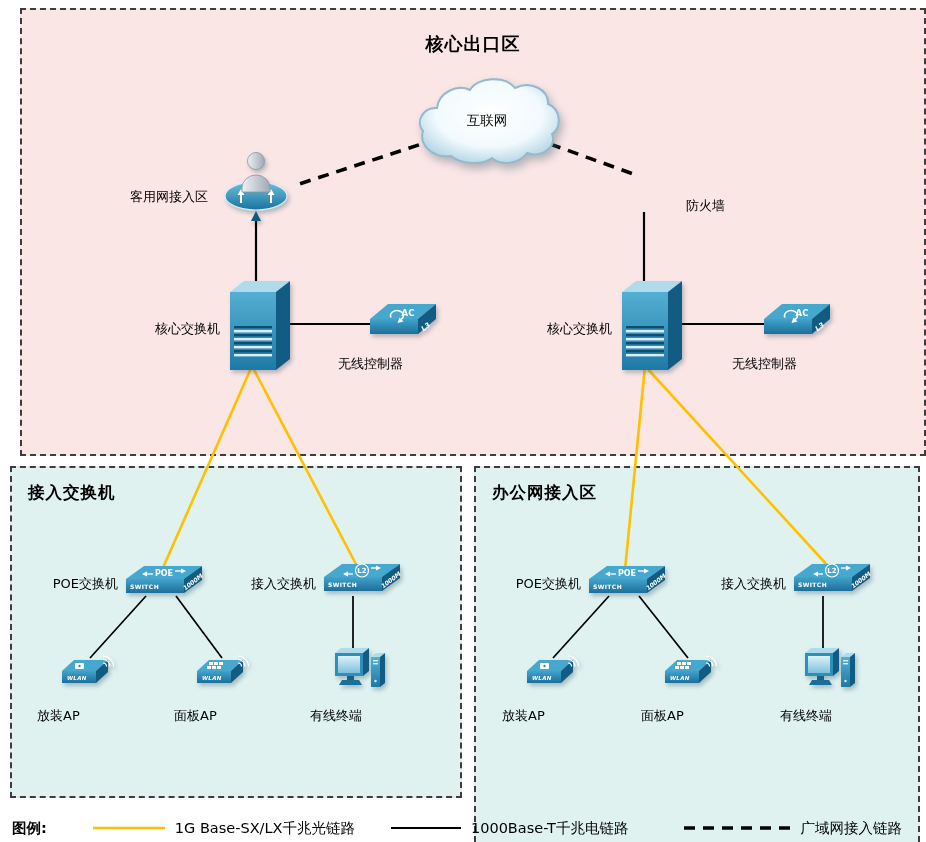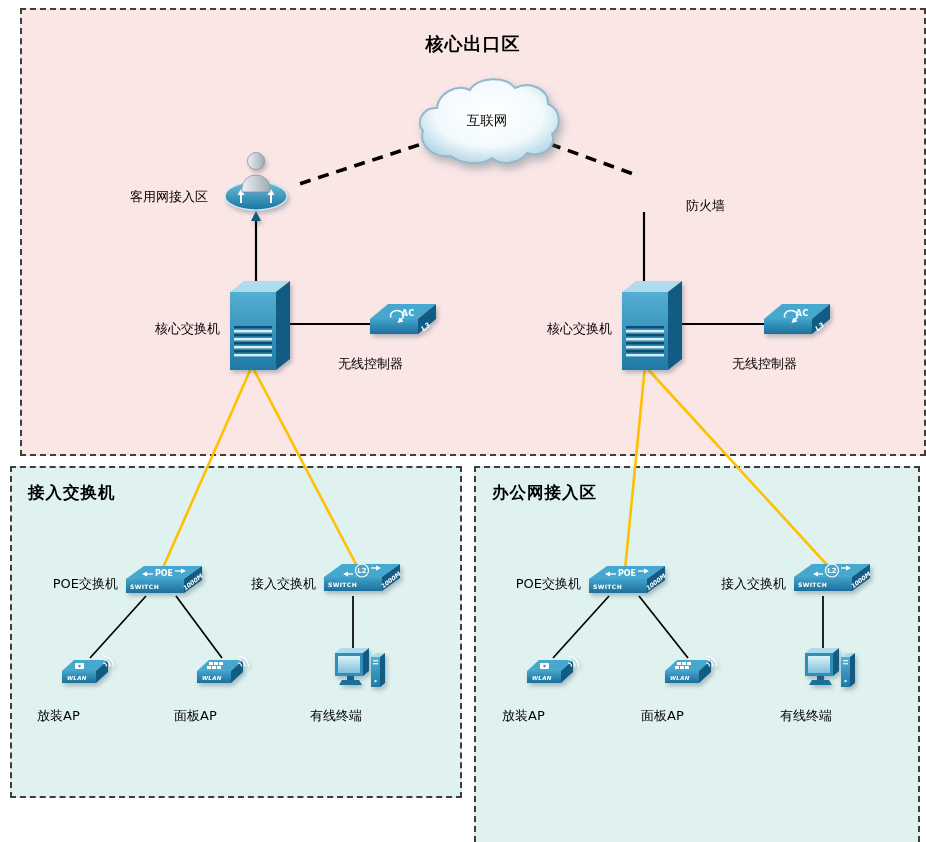--- a/index.html
+++ b/index.html
@@ -357,14 +357,29 @@
       <polygon points="39,12 44,8 53,8 48,12" fill="#AFDCEC"></polygon>
       <polygon points="48,12 53,8 53,38 48,42" fill="#125C84"></polygon>
       <rect x="39" y="12" width="9" height="30" fill="url(#gFront)"></rect>
       <rect x="41" y="15" width="5" height="1.4" fill="#D6EEF7"></rect>
       <rect x="41" y="18" width="5" height="1.4" fill="#D6EEF7"></rect>
       <circle cx="43.5" cy="36" r="1.2" fill="#D6EEF7"></circle>
     </svg>
   </div>
   <div class="node-label ta-c" style="left:780px; top:708px; width:100px;">有线终端</div>
 
+  <div class="legend">
+    <span class="legend-title">图例:</span>
+    <svg class="m-fiber" width="72" height="10">
+        <line class="fiber" x1="0" y1="5" x2="72" y2="5"></line>
+      </svg>
+    <span class="legend-label">1G Base-SX/LX千兆光链路</span>
+    <svg class="m-copper" width="70" height="10">
+        <line class="copper" x1="0" y1="5" x2="70" y2="5"></line>
+      </svg>
+    <span class="legend-label">1000Base-T千兆电链路</span>
+    <svg class="m-wan" width="106" height="10">
+        <line class="wan" x1="0" y1="5" x2="106" y2="5"></line>
+      </svg>
+    <span class="legend-label">广域网接入链路</span>
+  </div>
 
 </div>
 
 </body></html>

